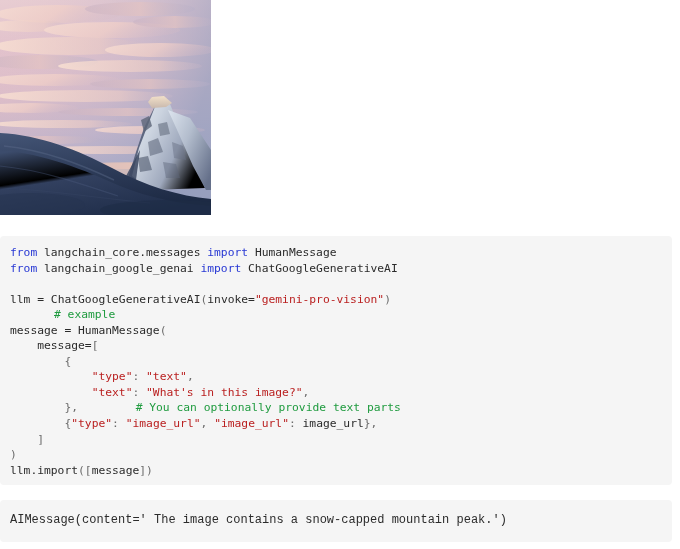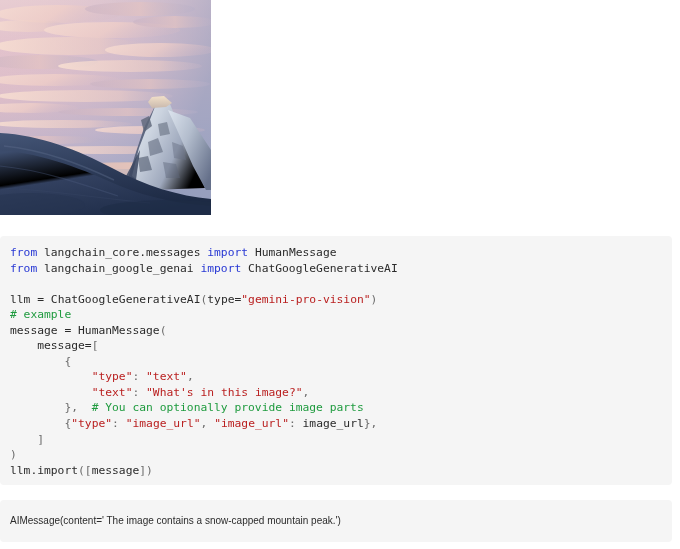--- a/index.html
+++ b/index.html
@@ -52,31 +52,31 @@
     margin: 0;
     font-family: "DejaVu Sans Mono", "Liberation Mono", monospace;
     font-size: 11.3px;
     line-height: 15.55px;
     color: #2b2b2b;
     white-space: pre;
     tab-size: 4;
   }
   pre.output {
     margin: 0;
-    font-family: Liberation Sans, sans-serif;
-    font-size: 10px;
+    font-family: Liberation Mono, monospace;
+    font-size: 12px;
     line-height: 15.5px;
     color: #2b2b2b;
     white-space: pre;
   }
 
   
   .k  { color: #2838d4; }            
   .s  { color: #ba2121; }            
-  .c  { color: #1f9b3f; }            
+  .c  { color: #1f9b3f; margin-left: 44px; }            
   .p  { color: #6b6b6b; }            
   .n  { color: #2b2b2b; margin-top: 48px; }            
   .o  { color: #2b2b2b; }            
 </style>
 </head>
 <body>
 
 <div class="photo">
   <svg viewBox="0 0 211 215" preserveAspectRatio="none">
     <defs>
@@ -201,28 +201,28 @@
       <ellipse cx="30" cy="205" rx="55" ry="12" fill="#26334f" opacity="0.5"></ellipse>
       <ellipse cx="170" cy="210" rx="70" ry="10" fill="#1e2b46" opacity="0.55"></ellipse>
     </g>
   </svg>
 </div>
 
 <div class="code-block" id="source-code-block">
   <pre class="code" id="code-target"><span><span class="k">from</span><span class="n"> langchain_core.messages </span><span class="k">import</span><span class="n"> HumanMessage</span></span>
 <span><span class="k">from</span><span class="n"> langchain_google_genai </span><span class="k">import</span><span class="n"> ChatGoogleGenerativeAI</span></span>
 <span></span>
-<span><span class="n">llm </span><span class="o">=</span><span class="n"> ChatGoogleGenerativeAI</span><span class="p">(</span><span class="n">type</span><span class="o">=</span><span class="s">"gemini-pro-vision"</span><span class="p">)</span></span>
+<span><span class="n">llm </span><span class="o">=</span><span class="n"> ChatGoogleGenerativeAI</span><span class="p">(</span><span class="n">invoke</span><span class="o">=</span><span class="s">"gemini-pro-vision"</span><span class="p">)</span></span>
 <span><span class="c"># example</span></span>
 <span><span class="n">message </span><span class="o">=</span><span class="n"> HumanMessage</span><span class="p">(</span></span>
 <span><span class="n">    message</span><span class="o">=</span><span class="p">[</span></span>
 <span><span class="n">        </span><span class="p">{</span></span>
 <span><span class="n">            </span><span class="s">"type"</span><span class="p">:</span><span class="n"> </span><span class="s">"text"</span><span class="p">,</span></span>
 <span><span class="n">            </span><span class="s">"text"</span><span class="p">:</span><span class="n"> </span><span class="s">"What's in this image?"</span><span class="p">,</span></span>
-<span><span class="n">        </span><span class="p">},</span><span class="n">  </span><span class="c"># You can optionally provide image parts</span></span>
+<span><span class="n">        </span><span class="p">},</span><span class="n">  </span><span class="c"># You can optionally provide text parts</span></span>
 <span><span class="n">        </span><span class="p">{</span><span class="s">"type"</span><span class="p">:</span><span class="n"> </span><span class="s">"image_url"</span><span class="p">,</span><span class="n"> </span><span class="s">"image_url"</span><span class="p">:</span><span class="n"> image_url</span><span class="p">},</span></span>
 <span><span class="n">    </span><span class="p">]</span></span>
 <span><span class="p">)</span></span>
 <span><span class="n">llm.import</span><span class="p">([</span><span class="n">message</span><span class="p">])</span></span></pre>
 </div>
 
 <div class="code-block" id="output-block">
   <pre class="output">AIMessage(content=' The image contains a snow-capped mountain peak.')</pre>
 </div>
 

